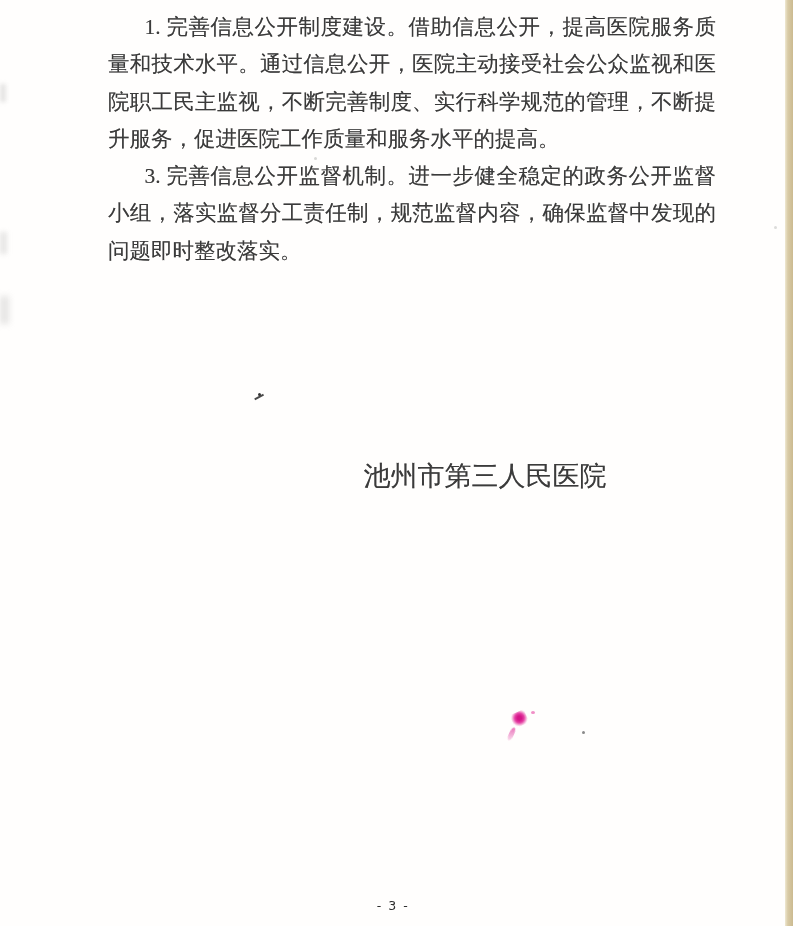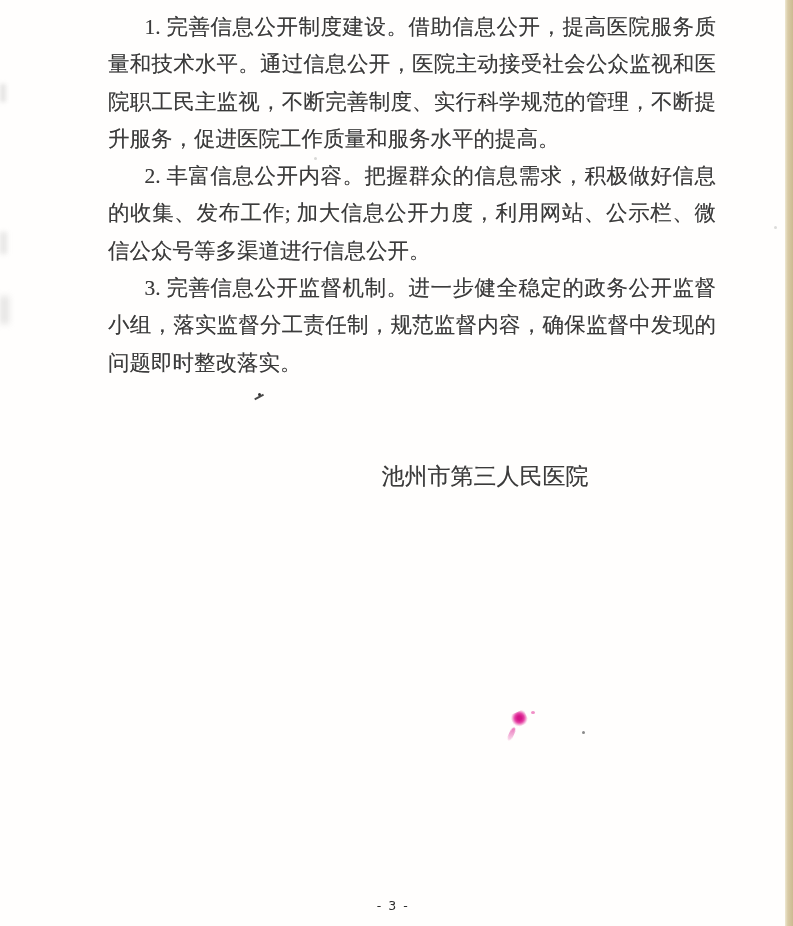--- a/index.html
+++ b/index.html
@@ -36,21 +36,21 @@
     margin: 0;
     text-indent: 1.7em;
   }
   
   .signature {
     position: absolute;
     left: 290px;
     top: 458px;
     width: 390px;
     text-align: center;
-    font-size: 23px;
+    font-size: 27px;
     line-height: 37.4px;
     color: #3b3b3b;
     text-shadow: 0 0 0.6px rgba(70,70,70,0.55);
   }
   
   .page-number {
     position: absolute;
     left: 0;
     top: 898px;
     width: 786px;
@@ -109,21 +109,20 @@
   .speck-a { left: 314px; top: 157px; width: 3px; height: 3px; background: #d8d8d6; border-radius: 50%; }
   .speck-b { left: 774px; top: 226px; width: 3px; height: 3px; background: #dcdcda; border-radius: 50%; }
 </style>
 </head>
 <body>
 
 <div class="page">
 
   <div class="content">
     <p class="para">1. 完善信息公开制度建设。借助信息公开，提高医院服务质量和技术水平。通过信息公开，医院主动接受社会公众监视和医院职工民主监视，不断完善制度、实行科学规范的管理，不断提升服务，促进医院工作质量和服务水平的提高。</p>
-    <p class="para">2. 丰富信息公开内容。把握群众的信息需求，积极做好信息的收集、发布工作; 加大信息公开力度，利用网站、公示栏、微信公众号等多渠道进行信息公开。</p>
     <p class="para">3. 完善信息公开监督机制。进一步健全稳定的政务公开监督小组，落实监督分工责任制，规范监督内容，确保监督中发现的问题即时整改落实。</p>
   </div>
 
   <div class="signature">
     <div>池州市第三人民医院</div>
   </div>
 
   <div class="page-number">- 3 -</div>
 
   <div class="artifact stain-blob"></div>

